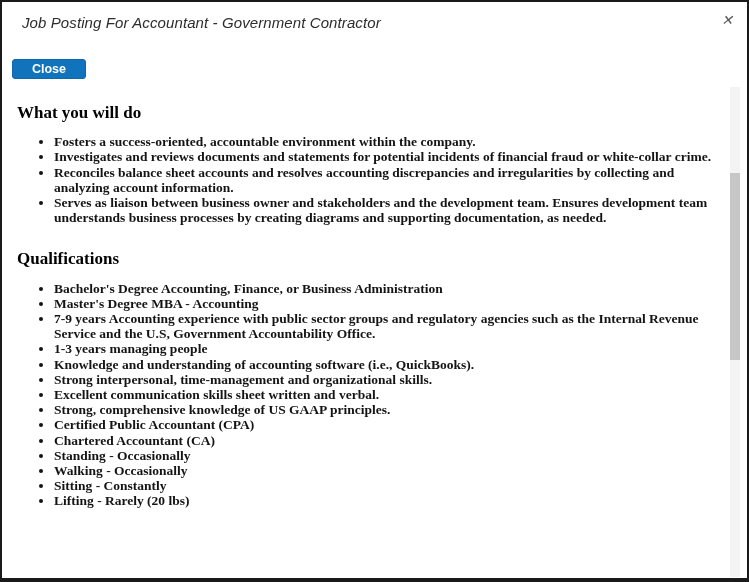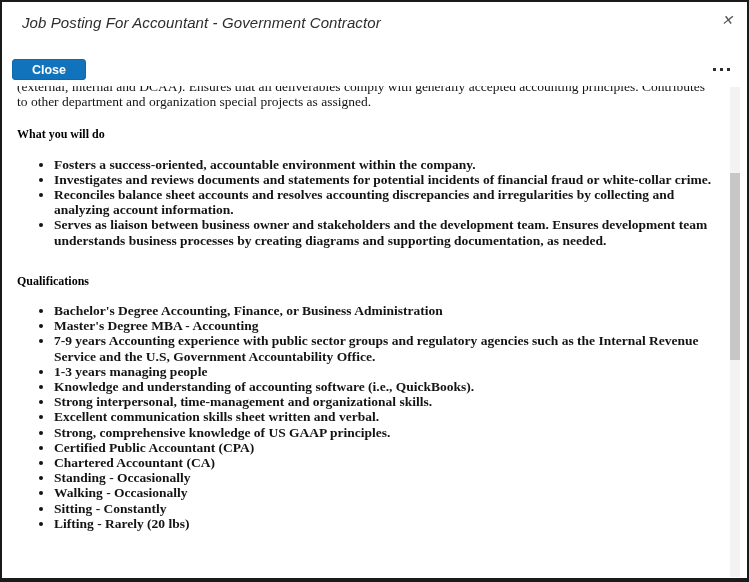--- a/index.html
+++ b/index.html
@@ -38,20 +38,21 @@
     color: #555555;
     cursor: pointer;
     user-select: none;
   }
   
   .toolbar {
     height: 38px;
     padding: 11px 15px 0 10px;
     display: flex;
     align-items: flex-start;
+    flex-direction: column;
   }
   .btn-close {
     width: 74px; height: 21px;
     background: #1173bc;
     color: #ffffff;
     border: 1px solid #0f68aa;
     border-radius: 3px;
     font-family: "Liberation Sans", sans-serif;
     font-size: 12.5px;
     font-weight: 600;
@@ -82,21 +83,21 @@
     margin-top: -7px;
     padding: 0 30px 0 15px;
     font-family: "Liberation Serif", serif;
     font-size: 13.5px;
     line-height: 15.2px;
     color: #141414;
   }
   .content-inner p.intro { margin: 0; }
   .section h3 {
     font-family: "Liberation Serif", serif;
-    font-size: 12px;
+    font-size: 17px;
     font-weight: bold;
     color: #000000;
     margin: 26px 0 14px 0;
   }
   .intro + .section h3 { margin-top: 18px; }
   .section ul {
     margin: 0;
     padding-left: 37px;
     list-style-type: disc;
     font-weight: bold;
@@ -134,21 +135,20 @@
     <button class="btn-close">Close</button>
     <div class="more-btn">
       <span class="dot"></span>
       <span class="dot"></span>
       <span class="dot"></span>
     </div>
   </div>
 
   <div class="content">
     <div class="content-inner">
-        <p class="intro">(external, internal and DCAA). Ensures that all deliverables comply with generally accepted accounting principles. Contributes to other department and organization special projects as assigned.</p>
         <div class="section">
           <h3>What you will do</h3>
           <ul>
             <li>Fosters a success-oriented, accountable environment within the company.</li>
             <li>Investigates and reviews documents and statements for potential incidents of financial fraud or white-collar crime.</li>
             <li>Reconciles balance sheet accounts and resolves accounting discrepancies and irregularities by collecting and analyzing account information.</li>
             <li>Serves as liaison between business owner and stakeholders and the development team. Ensures development team understands business processes by creating diagrams and supporting documentation, as needed.</li>
           </ul>
         </div>
         <div class="section">

